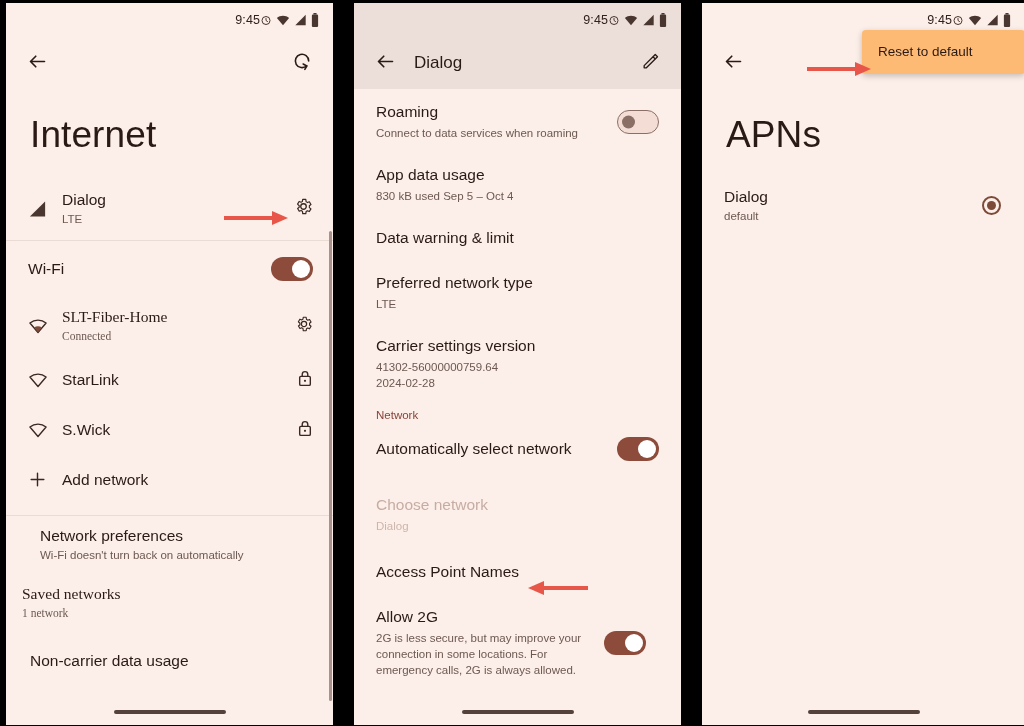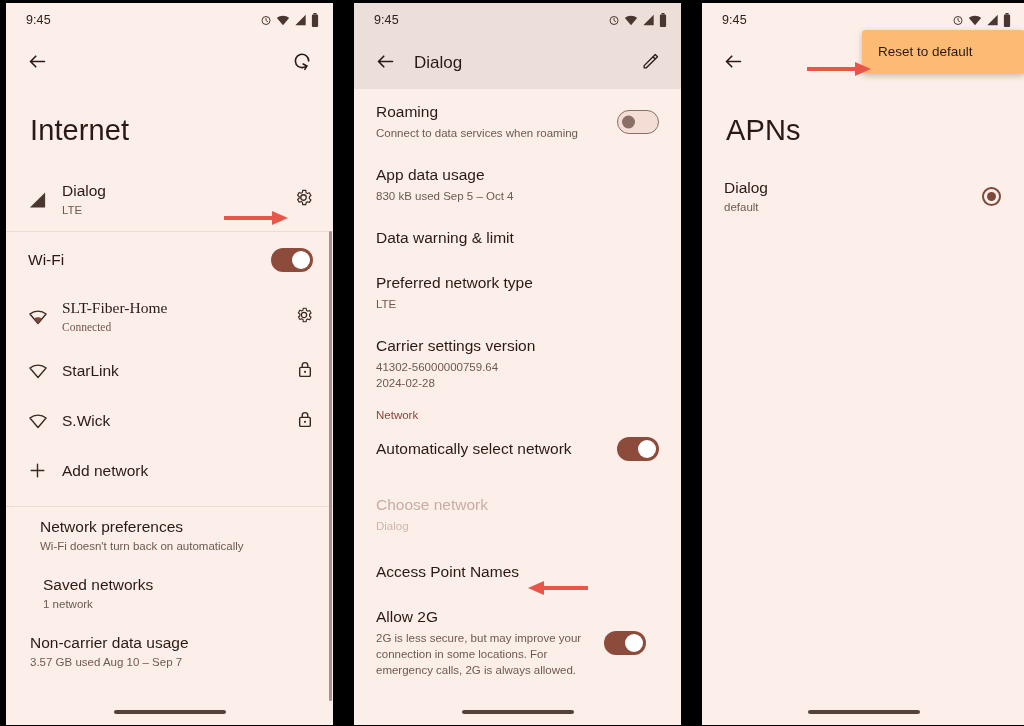--- a/index.html
+++ b/index.html
@@ -31,21 +31,21 @@
   }
   .phone-1 { width: 327px; height: 722px; margin-left: 6px;  margin-top: 3px; }
   .phone-2 { width: 327px; height: 722px; margin-left: 21px; margin-top: 3px; }
   .phone-3 { width: 323px; height: 722px; margin-left: 21px; margin-top: 3px; }
 
   
   .statusbar {
     height: 34px;
     display: flex;
     align-items: center;
-    justify-content: space-between;
+    justify-content: flex-end;
     padding: 0 14px 0 20px;
     box-sizing: border-box;
   }
   .status-time {
     font-size: 12.5px;
     color: #31201c;
     letter-spacing: .1px;
   }
   .status-icons {
     display: flex;
@@ -73,21 +73,21 @@
   .appbar-title {
     font-size: 17px;
     color: #2a1a16;
     margin-left: 12px;
     flex: 1 1 auto;
   }
   .appbar-spacer { flex: 1 1 auto; }
 
   
   .page-title {
-    font-size: 29px;
+    font-size: 37px;
     color: #2a1a16;
     padding: 26px 24px 22px 24px;
     line-height: 1.1;
     letter-spacing: .1px;
   }
 
   
   .row {
     display: flex;
     align-items: center;
@@ -425,31 +425,30 @@
 
     <div class="divider" style="margin-top:10px;"></div>
 
     <div class="row" style="min-height:58px;padding-left:24px;margin-left:10px;">
       <div class="body">
         <div class="title-1">Network preferences</div>
         <div class="sub-1">Wi-Fi doesn't turn back on automatically</div>
       </div>
     </div>
 
-    <div class="row" style="min-height:58px;padding-left:37px;">
+    <div class="row" style="min-height:58px;padding-left:16px;font-family:Liberation Serif, serif;">
       <div class="body">
         <div class="title-1">Saved networks</div>
         <div class="sub-1">1 network</div>
       </div>
     </div>
 
     <div class="row" style="min-height:58px;padding-left:24px;">
       <div class="body">
         <div class="title-1">Non-carrier data usage</div>
-        <div class="sub-1">3.57 GB used Aug 10 – Sep 7</div>
       </div>
     </div>
 
     <div class="scrollbar" style="top:228px;height:470px;"></div>
 
     <div class="navbar">
       <div class="nav-pill"></div>
     </div>
 
     <div class="arrow" style="left:218px; top:207px;">

